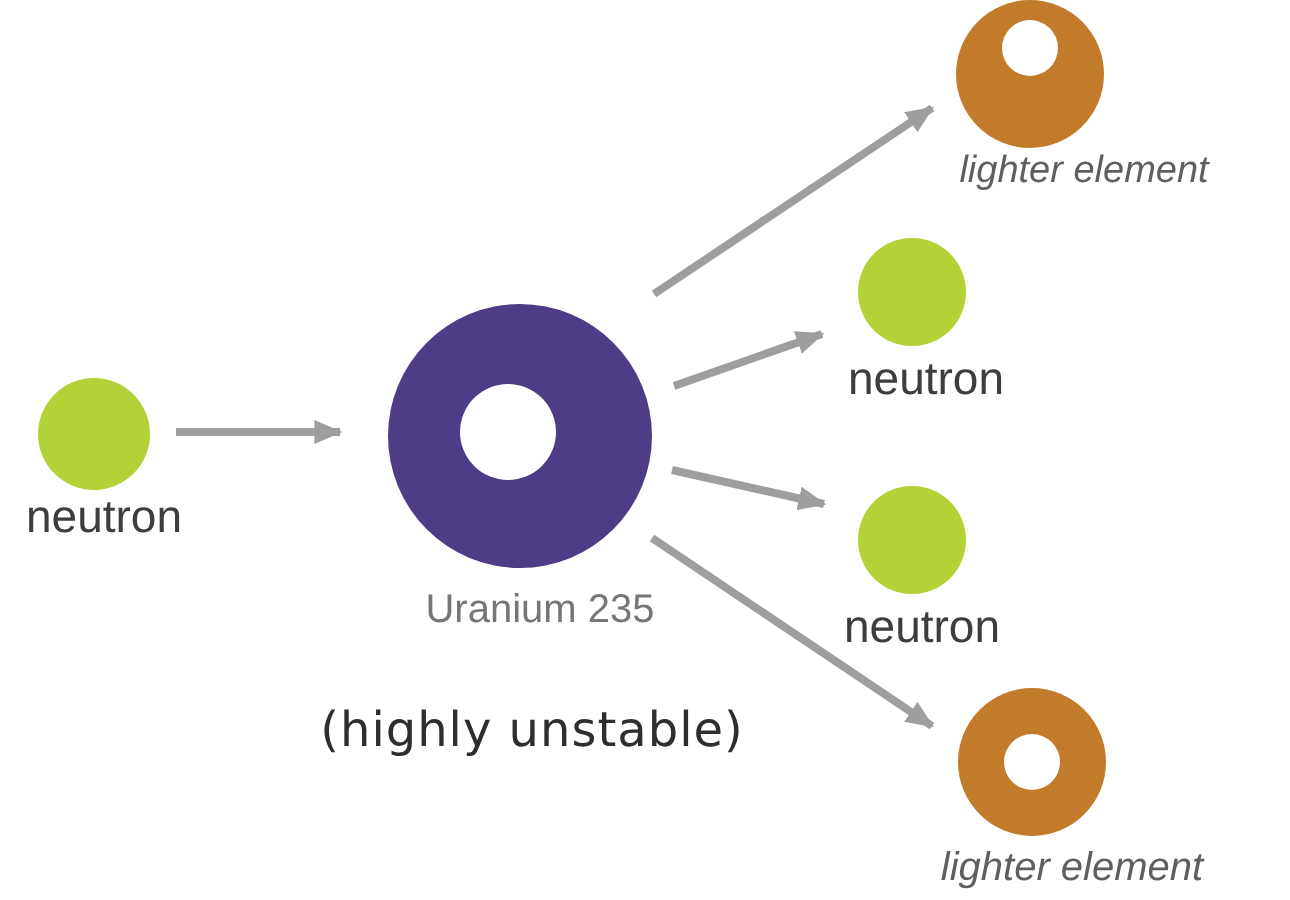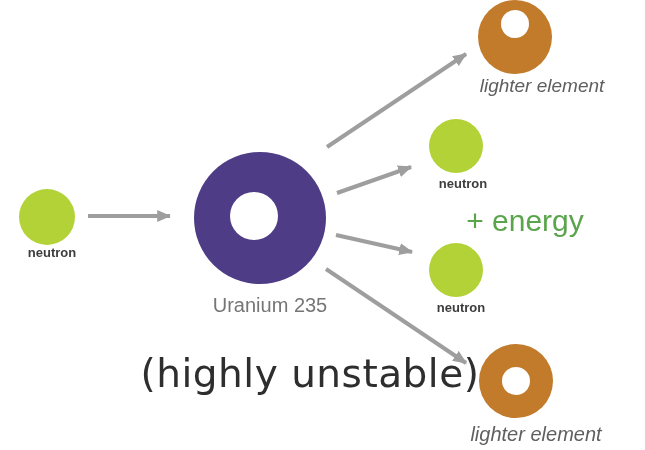--- a/index.html
+++ b/index.html
@@ -39,37 +39,36 @@
     background: #ffffff;
     border-radius: 50%;
   }
 
   .lbl {
     position: absolute;
     white-space: nowrap;
     transform: translateX(-50%);
     color: var(--label-dark, #3d3d3d);
   }
-  .lbl-neutron { font-size: 13px; font-weight: bold; }
+  .lbl-neutron { font-size: 23px; }
   .lbl-uranium {
     font-size: 20px;
     color: #767676;
   }
   .lbl-fragment {
     font-size: 19px;
     color: var(--label-gray, #6a6a6a);
     color: #5f5f5f;
     font-style: italic;
   }
   .lbl-note {
-    font-size: 39px;
+    font-size: 24px;
     font-family: "DejaVu Sans", sans-serif;
     color: #2e2e2e;
     letter-spacing: 0.5px;
-    margin-left: 44px;
   }
   .lbl-energy {
     font-size: 30px;
     color: var(--energy-green, #5aa44c);
     font-weight: normal;
   }
 </style>
 </head>
 <body>
 
@@ -98,21 +97,20 @@
   <div class="lbl lbl-note" style="left:266px; top:351px;">(highly unstable)</div>
 
   <div class="particle fragment-circle" style="left:478px; top:0px; width:74px; height:74px;">
     <div class="hole" style="left:23px; top:10px; width:28px; height:28px;"></div>
   </div>
   <div class="lbl lbl-fragment" style="left:542px; top:75px;">lighter element</div>
 
   <div class="particle neutron-circle" style="left:429px; top:119px; width:54px; height:54px;"></div>
   <div class="lbl lbl-neutron" style="left:463px; top:176px;">neutron</div>
 
-  <div class="lbl lbl-energy" style="left:525px; top:204px;">+ energy</div>
 
   <div class="particle neutron-circle" style="left:429px; top:243px; width:54px; height:54px;"></div>
   <div class="lbl lbl-neutron" style="left:461px; top:300px;">neutron</div>
 
   <div class="particle fragment-circle" style="left:479px; top:344px; width:74px; height:74px;">
     <div class="hole" style="left:23px; top:23px; width:28px; height:28px;"></div>
   </div>
   <div class="lbl lbl-fragment" style="left:536px; top:423px; font-size:20px;">lighter element</div>
 
 </div>

